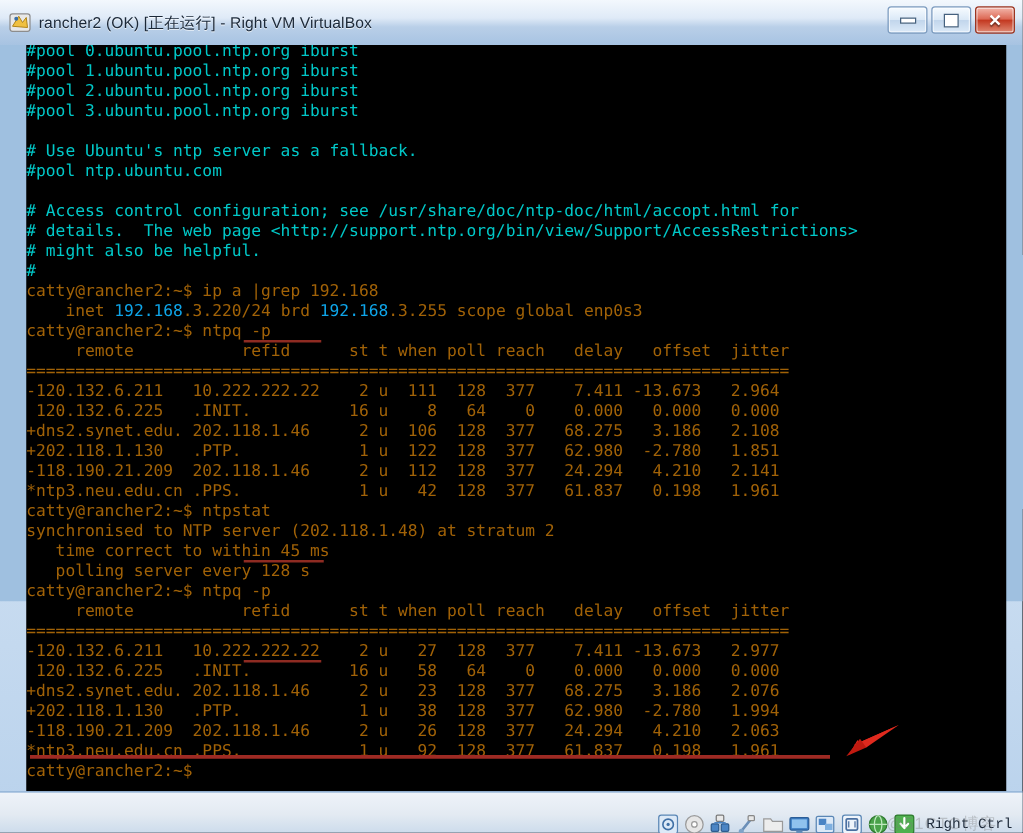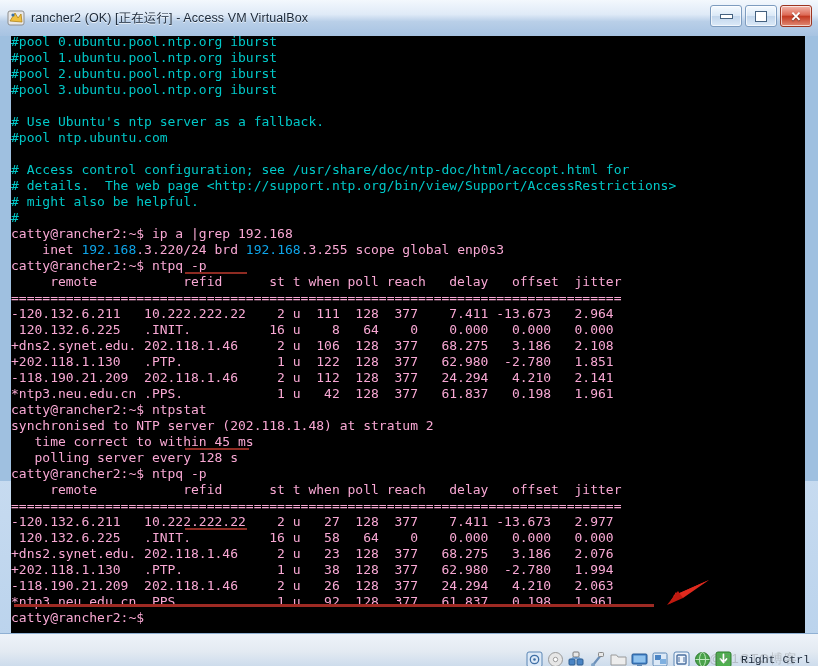--- a/index.html
+++ b/index.html
@@ -27,30 +27,30 @@
               border-color:#9c3420;}
   .wbtn i{display:block;background:#2e4a66;}
   .ic-min{width:11px;height:3px;border:1px solid #44617f;background:#fff !important;}
   .ic-max{width:10px;height:9px;border:1px solid #44617f;background:#fff !important;}
   .ic-x{font-size:13px;font-weight:bold;color:#fff;line-height:1;
         text-shadow:0 1px 1px rgba(0,0,0,.45);background:none !important;
         font-family:"Liberation Sans",sans-serif;font-style:normal;}
 
   
   .screen-frame{position:absolute;left:0;top:36px;width:818px;height:445px;
-                background:#9fc0e0;box-sizing:border-box;padding-left:11px;padding-right:13px;}
+                background:#9fc0e0;box-sizing:border-box;padding-left:21px;padding-right:13px;}
   .screen{position:relative;width:100%;height:597px;background:#000;overflow:hidden;}
 
   .term{position:absolute;left:0;top:-2px;width:100%;
         font-family:"DejaVu Sans Mono","Liberation Mono",monospace;
         font-size:13px;line-height:16px;color:#d8d8d8;white-space:pre;}
   .line{height:16px;}
   .c-cyan{color:#00c8c8;}
   .c-red{color:#0ea5e9;}
-  .c-white{color:#f9a8d4;}
+  .c-white{color:#a16207;}
 
   
   .mark{position:absolute;background:#9e2a23;height:2px;}
   .mark.thin{height:2px;background:#8e2b22;}
   .arrow{position:absolute;}
 
   
   .statusbar{position:absolute;left:0;top:633px;width:818px;height:33px;
              background:linear-gradient(180deg,#eef3f9 0%,#e3eaf2 55%,#cddcec 100%);
              box-sizing:border-box;border-top:1px solid #8fb0d3;}
@@ -67,21 +67,21 @@
 <div class="window">
 
   <div class="titlebar">
     <span class="tb-icon">
       <svg viewBox="0 0 18 18" width="18" height="18">
         <rect x="1" y="2" width="16" height="14" rx="2" fill="#e8e8e8" stroke="#8d8d8d"></rect>
         <path d="M3 12 L8 4 L11 9 L14 5 L15 13 Z" fill="#f0c040" stroke="#b08418" stroke-width="0.8"></path>
         <circle cx="6" cy="6" r="1.6" fill="#3a6ea5"></circle>
       </svg>
     </span>
-    <span class="tb-title">rancher2 (OK) [正在运行] - Access VM VirtualBox</span>
+    <span class="tb-title">rancher2 (OK) [正在运行] - Right VM VirtualBox</span>
 
     <div class="wbtns">
       <div class="wbtn">
         <i class="ic-min"></i>
       </div>
       <div class="wbtn">
         <i class="ic-max"></i>
       </div>
       <div class="wbtn close">
         <i class="ic-x">✕</i>

